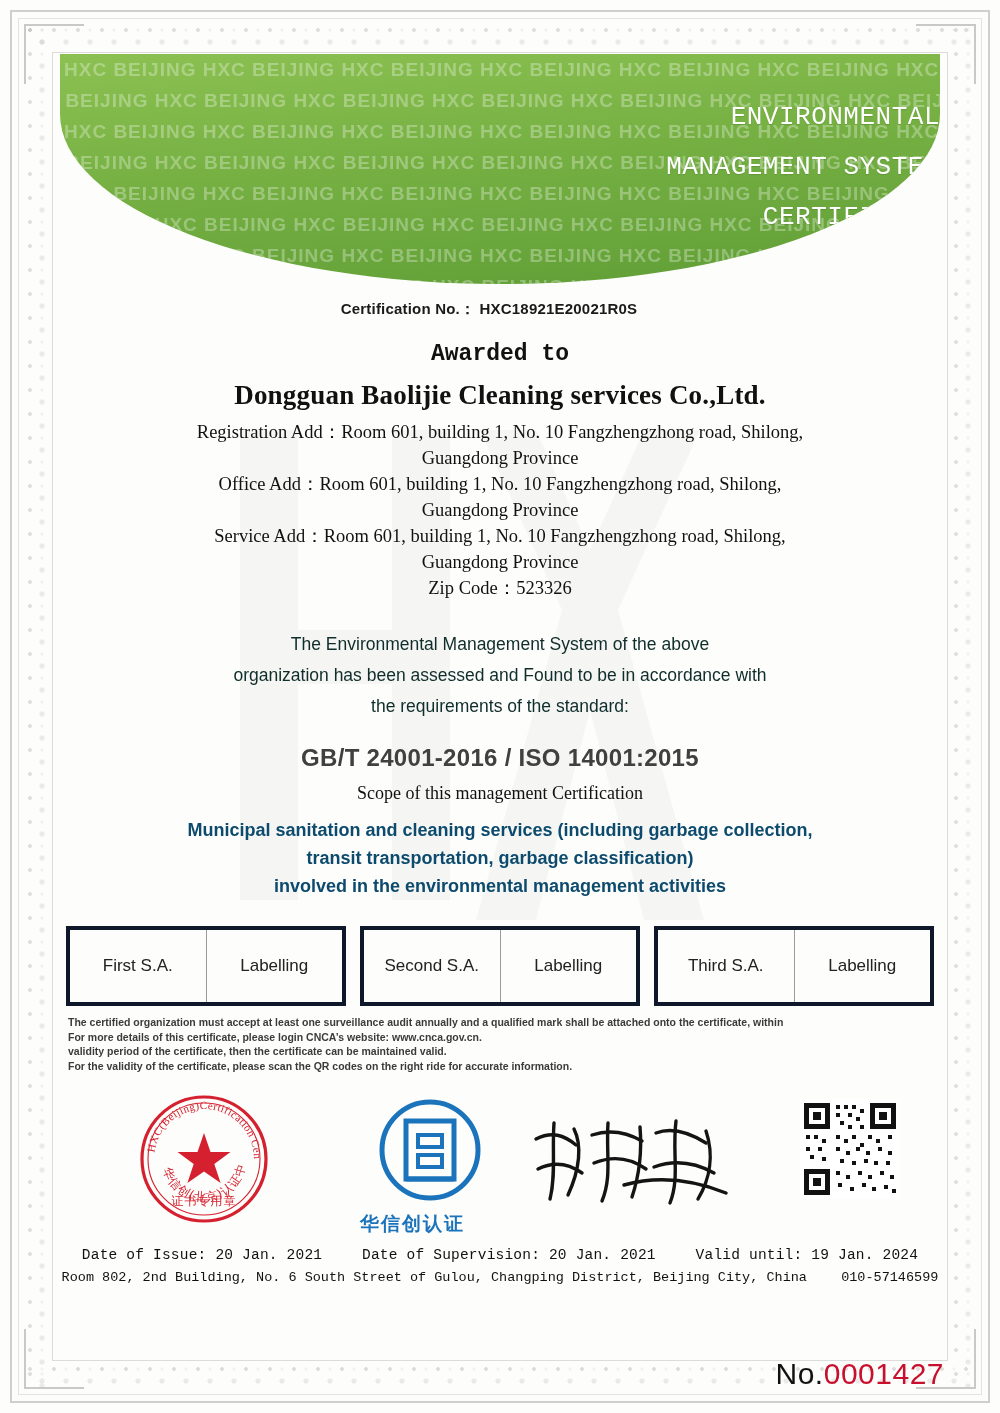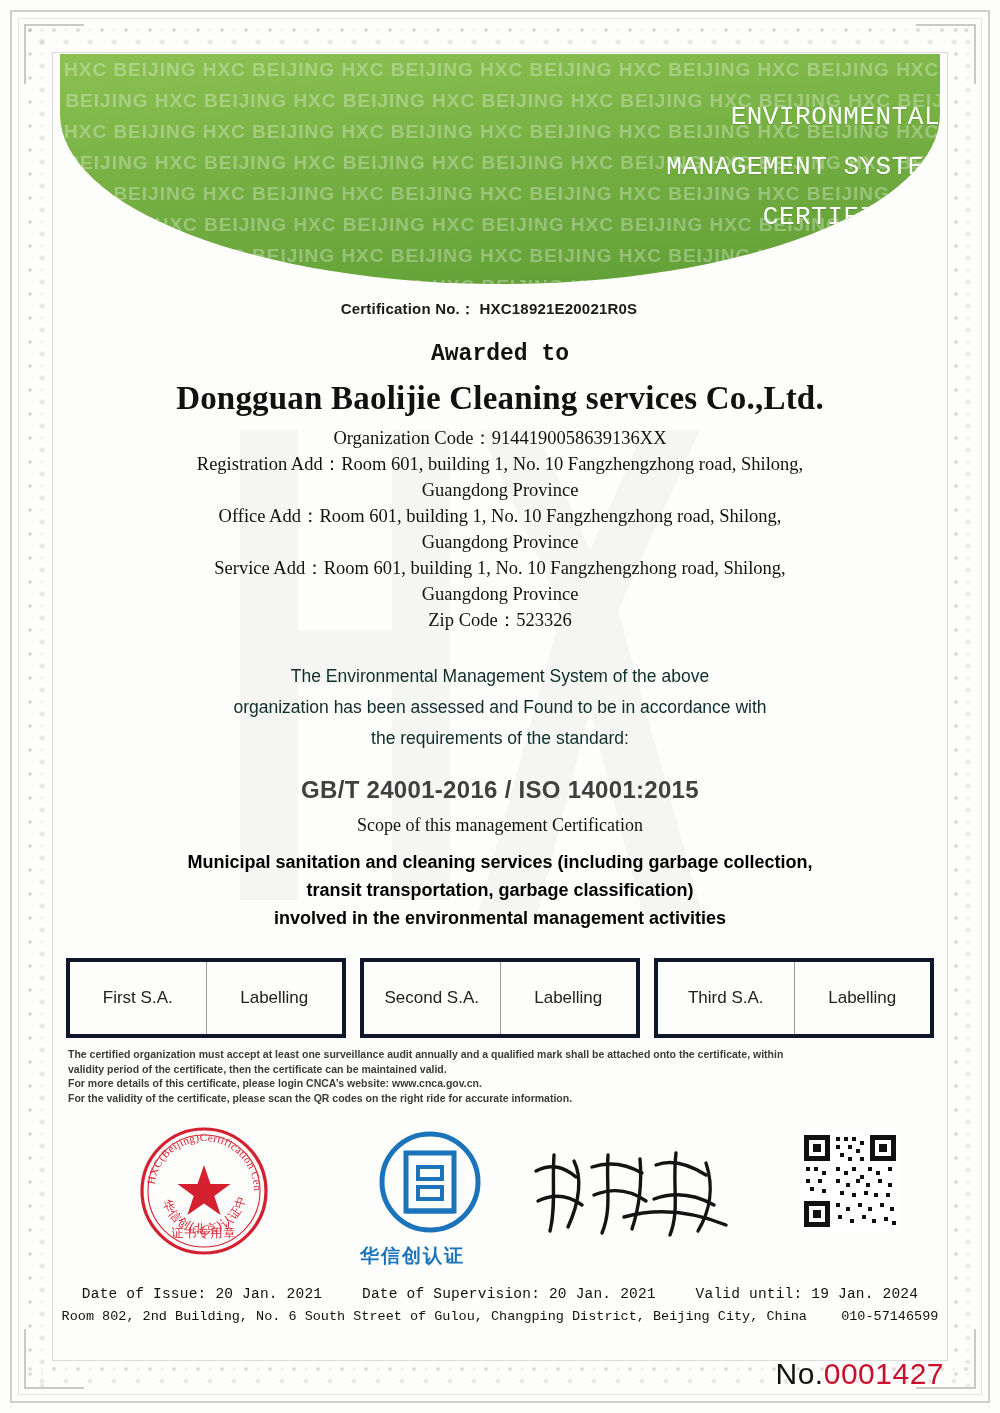--- a/index.html
+++ b/index.html
@@ -141,21 +141,21 @@
     font-family: Liberation Mono, monospace;
     font-size: 23px;
     font-weight: bold;
     color: #111;
   }
 
   .org-name {
     margin-top: 13px;
     text-align: center;
     font-family: "Liberation Serif", serif;
-    font-size: 33px;
+    font-size: 27px;
     font-weight: bold;
     color: #111;
     letter-spacing: 0.2px;
   }
 
   .org-lines {
     margin-top: 8px;
     text-align: center;
     font-family: "Liberation Serif", serif;
     font-size: 18.5px;
@@ -193,21 +193,21 @@
     color: #111;
   }
 
   .scope-text {
     margin-top: 12px;
     text-align: center;
     font-family: "Liberation Sans", sans-serif;
     font-size: 18px;
     font-weight: bold;
     line-height: 28px;
-    color: #000000;
+    color: #0c4a6e;
   }
   .scope-text .row { display: block; }
 
   
   .sa-row {
     margin-top: 26px;
     display: flex;
     justify-content: space-between;
     padding: 0 6px;
   }
@@ -287,21 +287,21 @@
   .qr {
     position: absolute;
     right: 40px;
     top: 10px;
     width: 100px;
     height: 100px;
   }
 
   
   .dates {
-    margin-top: 15px;
+    margin-top: 8px;
     text-align: center;
     font-family: "Liberation Mono", monospace;
     font-size: 14.5px;
     color: #111;
     letter-spacing: 0.2px;
   }
   .dates span { display: inline-block; }
   .dates .gap { width: 22px; }
 
   .address-line {
@@ -376,21 +376,20 @@
     <div class="cert-no">
       <span>Certification No.：</span>
       <span>HXC18921E20021R0S</span>
     </div>
 
     <div class="awarded">Awarded to</div>
 
     <div class="org-name">Dongguan Baolijie Cleaning services Co.,Ltd.</div>
 
     <div class="org-lines">
-      <span class="row">Organization Code：9144190058639136XX</span>
       <span class="row">Registration Add：Room 601, building 1, No. 10 Fangzhengzhong road, Shilong,</span>
       <span class="row">Guangdong Province</span>
       <span class="row">Office Add：Room 601, building 1, No. 10 Fangzhengzhong road, Shilong,</span>
       <span class="row">Guangdong Province</span>
       <span class="row">Service Add：Room 601, building 1, No. 10 Fangzhengzhong road, Shilong,</span>
       <span class="row">Guangdong Province</span>
       <span class="row">Zip Code：523326</span>
     </div>
 
     <div class="statement">
@@ -419,22 +418,22 @@
         <div class="sa-cell">Labelling</div>
       </div>
       <div class="sa-group">
         <div class="sa-cell first">Third S.A.</div>
         <div class="sa-cell">Labelling</div>
       </div>
     </div>
 
     <div class="fineprint">
       <span class="row">The certified organization must accept at least one surveillance audit annually and a qualified mark shall be attached onto the certificate, within</span>
+      <span class="row">For more details of this certificate, please login CNCA’s website: www.cnca.gov.cn.</span>
       <span class="row">validity period of the certificate, then the certificate can be maintained valid.</span>
-      <span class="row">For more details of this certificate, please login CNCA’s website: www.cnca.gov.cn.</span>
       <span class="row">For the validity of the certificate, please scan the QR codes on the right ride for accurate information.</span>
     </div>
 
     <div class="marks">
 
       <div class="seal">
         <svg viewBox="0 0 132 132" width="132" height="132" aria-hidden="true">
           <defs>
             <path id="arcTop" d="M 16 66 A 50 50 0 0 1 116 66"></path>
             <path id="arcBottom" d="M 24 66 A 42 42 0 0 0 108 66"></path>

